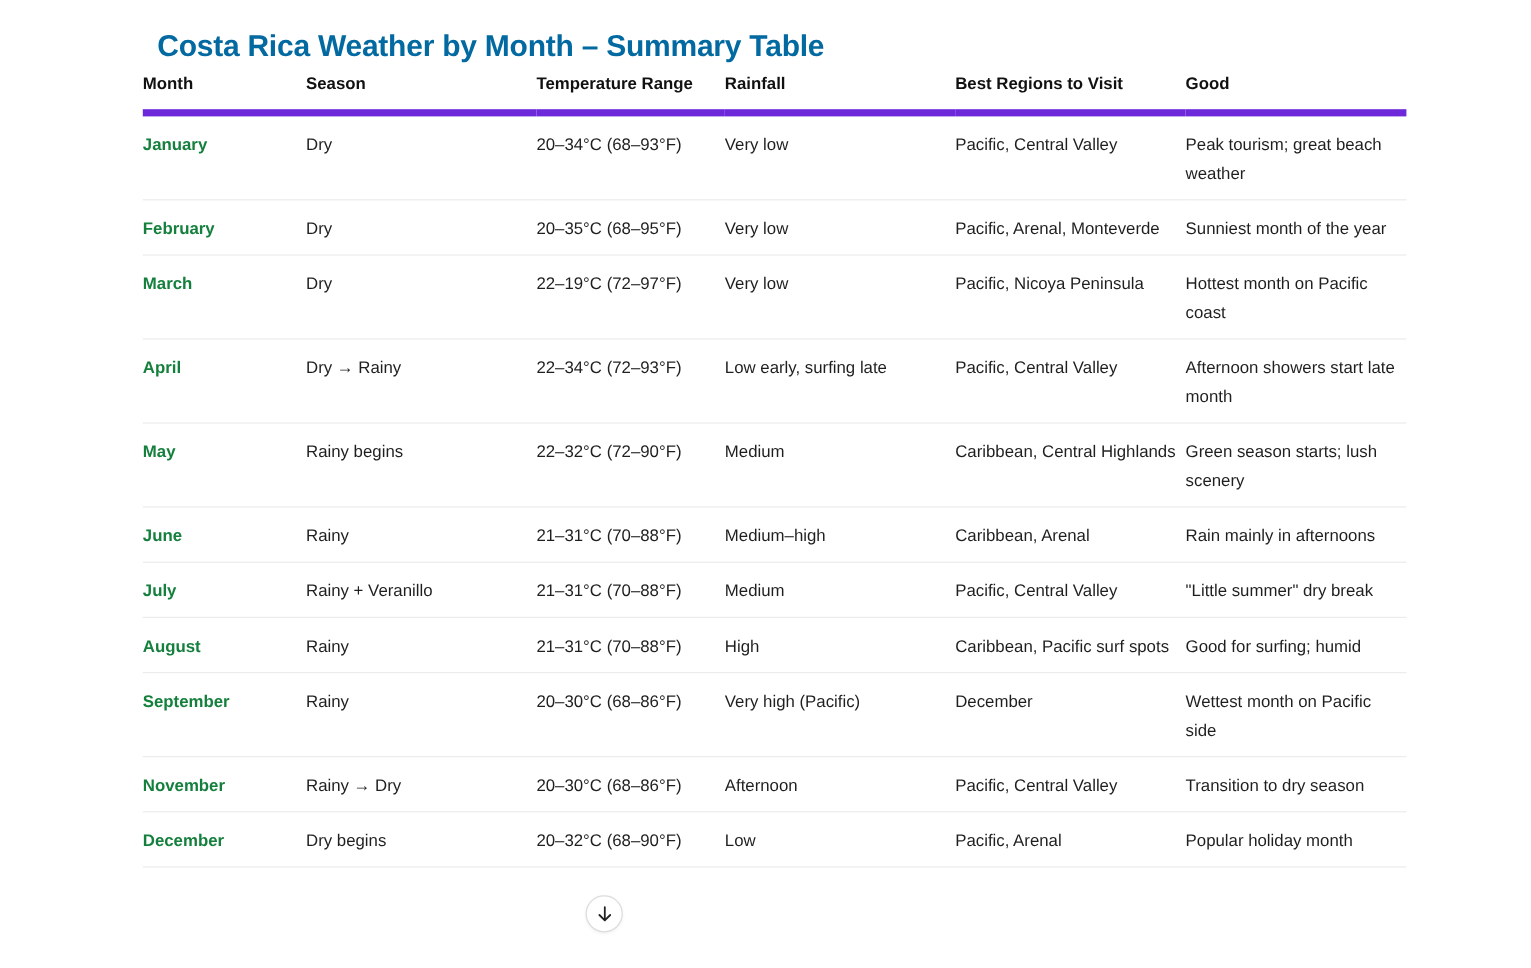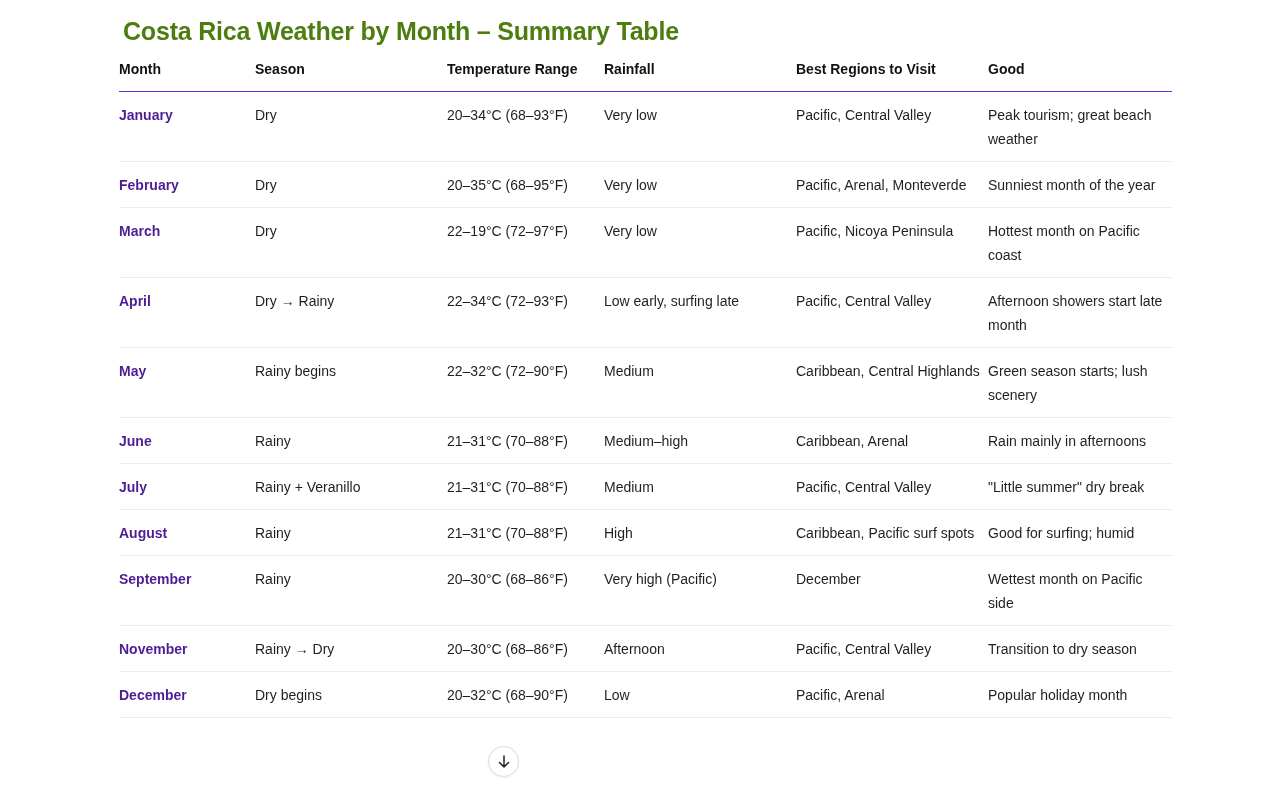--- a/index.html
+++ b/index.html
@@ -3,39 +3,39 @@
 <meta charset="utf-8">
 <style>
   html, body { margin:0; padding:0; background:#ffffff; }
   body {
     width:1276px; height:807px; overflow:hidden; position:relative;
     font-family:"Liberation Sans", "DejaVu Sans", sans-serif;
     color:#1a1a1a;
   }
   .page { position:absolute; left:119px; top:0; width:1053px; }
   h1 {
-    margin:4px; position:absolute; top:13px; left:0;
-    font-size:25px; font-weight:700; letter-spacing:-0.2px; color:#4d7c0f;
+    margin:12px; position:absolute; top:13px; left:0;
+    font-size:25px; font-weight:700; letter-spacing:-0.2px; color:#0369a1;
     white-space:nowrap;
   }
   table {
     position:absolute; top:55px; left:0; width:1053px;
     border-collapse:collapse; table-layout:fixed;
     font-size:14px; line-height:24px;
   }
   th {
     text-align:left; font-weight:700; font-size:14px; color:#111;
     padding:2px 0 10px 0; height:22px; vertical-align:top;
-    border-bottom:1px solid #6d28d9;
+    border-bottom:6px solid #6d28d9;
   }
   td {
     vertical-align:top; padding:11px 8px 10px 0;
     border-bottom:1px solid #ececec; color:#1f1f1f;
   }
-  td.month { font-weight:700; color:#4c1d95; }
+  td.month { font-weight:700; color:#15803d; }
   col.c1 { width:136px; } col.c2 { width:192px; } col.c3 { width:157px; }
   col.c4 { width:192px; } col.c5 { width:192px; } col.c6 { width:184px; }
   .scroll-btn {
     position:absolute; left:488px; top:746px; width:29px; height:29px;
     border-radius:50%; background:#fff; border:1px solid #dcdcdc;
     box-shadow:0 1px 3px rgba(0,0,0,0.06);
     display:flex; align-items:center; justify-content:center; cursor:pointer;
   }
 </style>
 </head>

